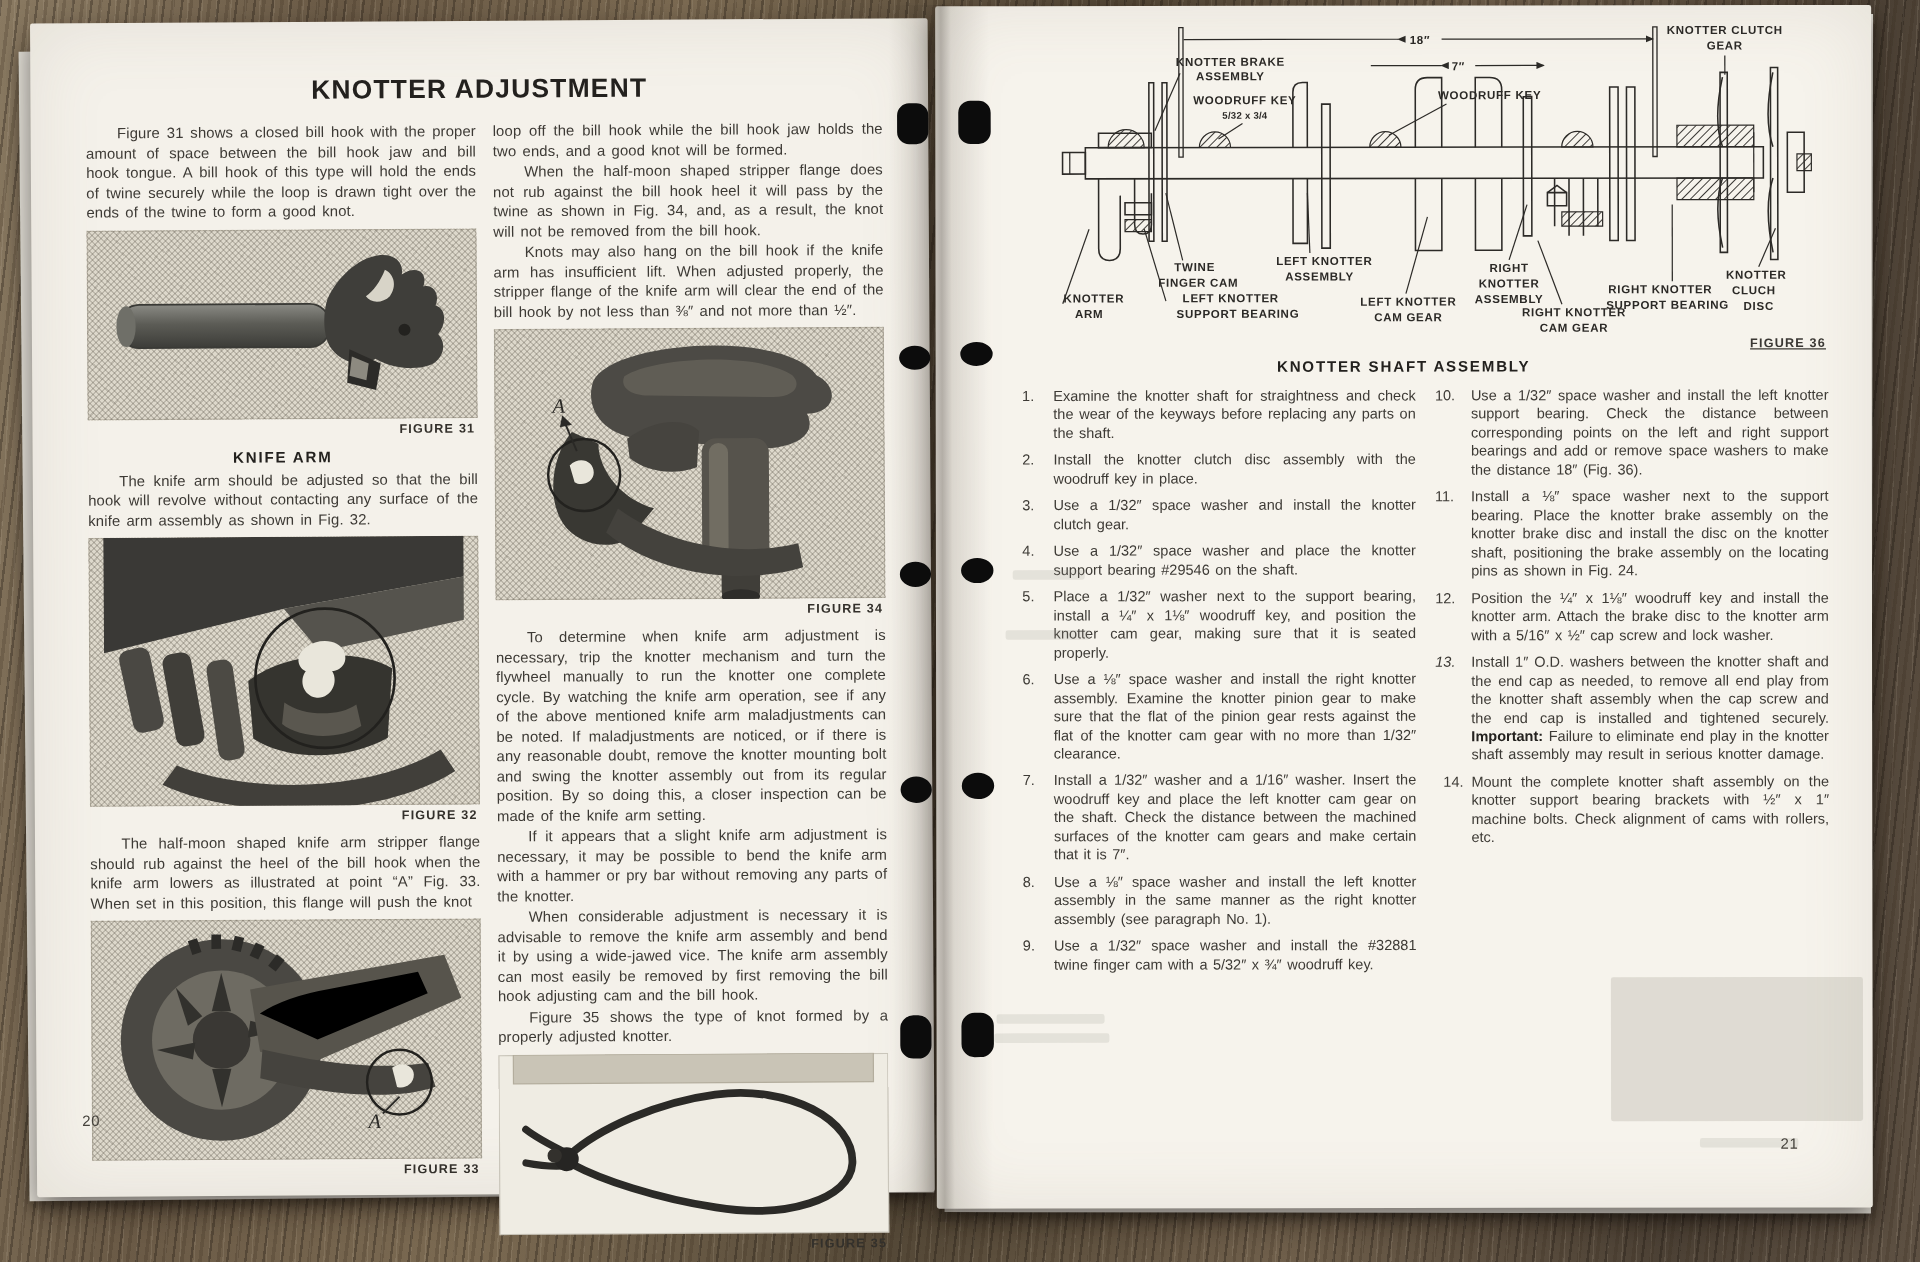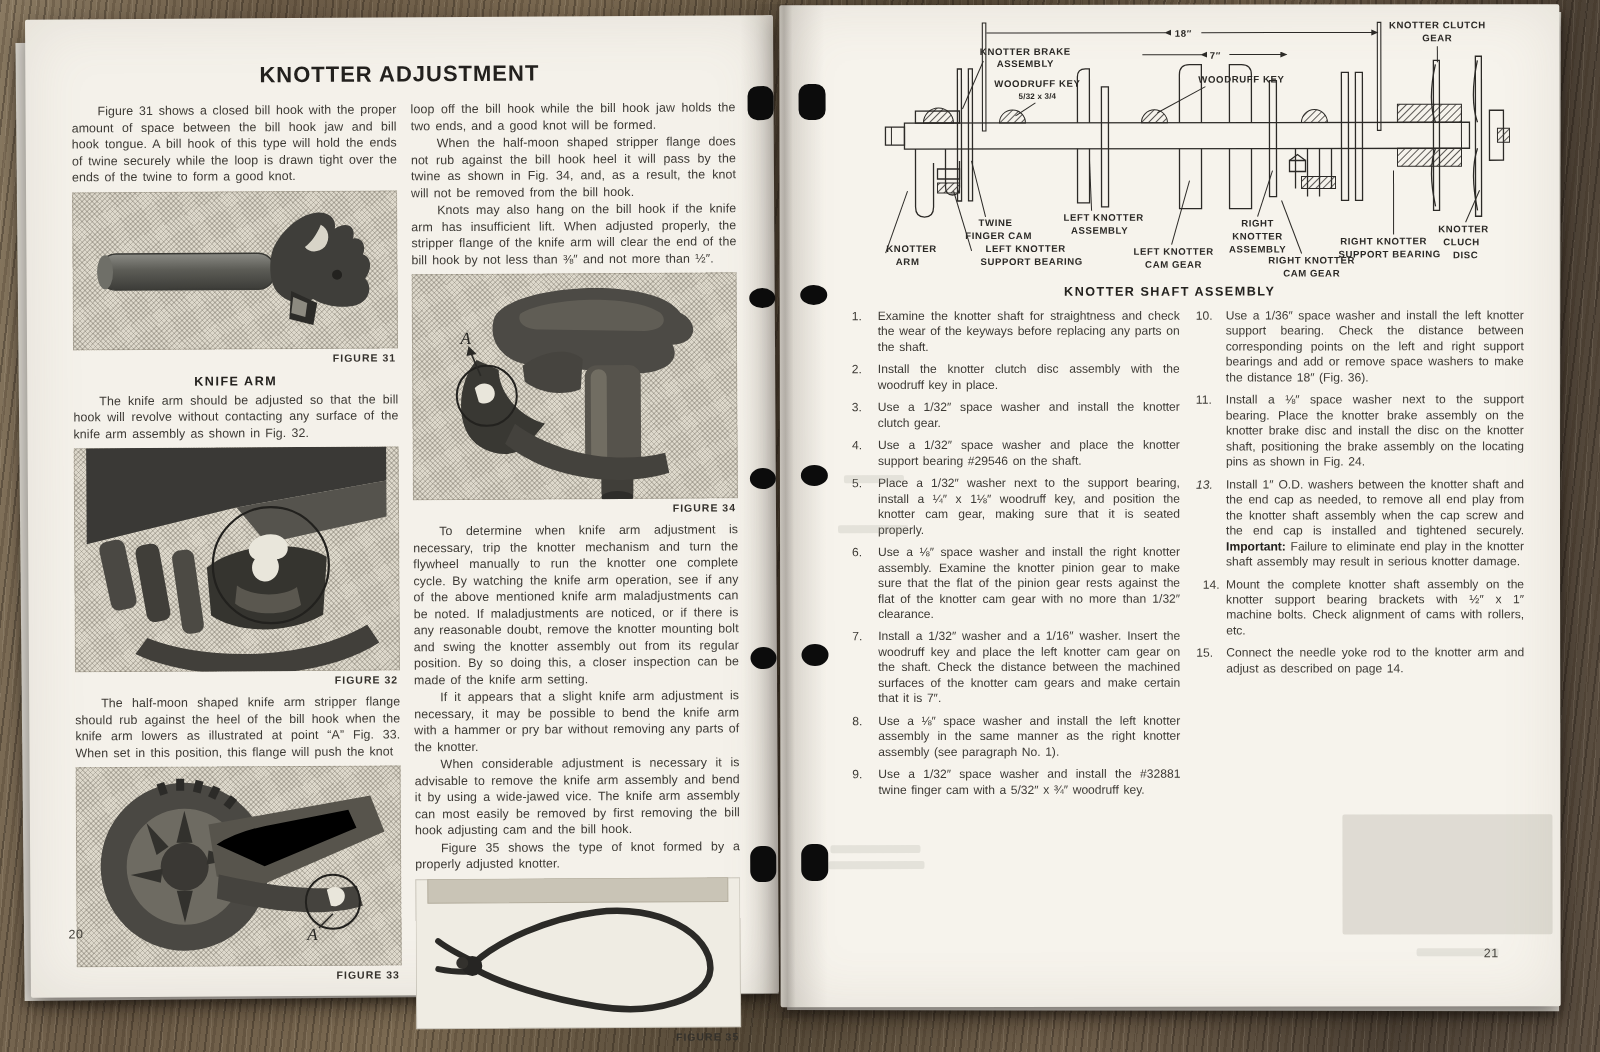--- a/index.html
+++ b/index.html
@@ -290,20 +290,21 @@
           <line class="dthin" x1="452" y1="243" x2="432" y2="190"></line>
           <text class="dtext" x="534" y="234" text-anchor="middle">RIGHT  KNOTTER</text>
           <text class="dtext" x="540" y="247" text-anchor="middle">SUPPORT  BEARING</text>
           <line class="dthin" x1="544" y1="224" x2="544" y2="160"></line>
           <text class="dtext" x="614" y="222" text-anchor="middle">KNOTTER</text>
           <text class="dtext" x="612" y="235" text-anchor="middle">CLUCH</text>
           <text class="dtext" x="616" y="248" text-anchor="middle">DISC</text>
           <line class="dthin" x1="616" y1="212" x2="630" y2="180"></line>
         </g>
       </svg>
+      <div class="dcap">FIGURE 36</div>
     </div>
 
     <div class="subhead" style="margin-top:6px;">KNOTTER SHAFT ASSEMBLY</div>
 
     <div class="cols pr-cols">
 
       <div class="col steps">
         <div class="step">
             <span class="step-num">1.</span>
             <span class="step-text">Examine the knotter shaft for straightness and check the wear of the keyways before replacing any parts on the shaft.</span>
@@ -338,37 +339,37 @@
           </div>
         <div class="step">
             <span class="step-num">9.</span>
             <span class="step-text">Use a 1/32″ space washer and install the #32881 twine finger cam with a 5/32″ x ¾″ woodruff key.</span>
           </div>
       </div>
 
       <div class="col steps">
         <div class="step">
             <span class="step-num" style="width:30px;flex-basis:30px;">10.</span>
-            <span class="step-text">Use a 1/36″ space washer and install the left knotter support bearing. Check the distance between corresponding points on the left and right support bearings and add or remove space washers to make the distance 18″ (Fig. 36).</span>
+            <span class="step-text">Use a 1/32″ space washer and install the left knotter support bearing. Check the distance between corresponding points on the left and right support bearings and add or remove space washers to make the distance 18″ (Fig. 36).</span>
           </div>
         <div class="step">
             <span class="step-num" style="width:30px;flex-basis:30px;">11.</span>
             <span class="step-text">Install a ⅛″ space washer next to the support bearing. Place the knotter brake assembly on the knotter brake disc and install the disc on the knotter shaft, positioning the brake assembly on the locating pins as shown in Fig. 24.</span>
           </div>
         <div class="step">
+            <span class="step-num" style="width:30px;flex-basis:30px;">12.</span>
+            <span class="step-text">Position the ¼″ x 1⅛″ woodruff key and install the knotter arm. Attach the brake disc to the knotter arm with a 5/16″ x ½″ cap screw and lock washer.</span>
+          </div>
+        <div class="step">
             <span class="step-num" style="width:30px;flex-basis:30px;font-style:italic;">13.</span>
             <span class="step-text"><span>Install 1″ O.D. washers between the knotter shaft and the end cap as needed, to remove all end play from the knotter shaft assembly when the cap screw and the end cap is installed and tightened securely. </span><b>Important:</b><span> Failure to eliminate end play in the knotter shaft assembly may result in serious knotter damage.</span></span>
           </div>
         <div class="step">
             <span class="step-num" style="width:30px;flex-basis:30px;text-align:center;">14.</span>
             <span class="step-text">Mount the complete knotter shaft assembly on the knotter support bearing brackets with ½″ x 1″ machine bolts. Check alignment of cams with rollers, etc.</span>
-          </div>
-        <div class="step">
-            <span class="step-num" style="width:30px;flex-basis:30px;">15.</span>
-            <span class="step-text">Connect the needle yoke rod to the knotter arm and adjust as described on page 14.</span>
           </div>
       </div>
     </div>
 
     <div class="ghost g-rect"></div>
     <div class="ghost g-smudge" style="left:64px;top:470px;width:60px;height:8px;"></div>
     <div class="ghost g-smudge" style="left:58px;top:520px;width:70px;height:8px;"></div>
     <div class="ghost g-smudge" style="left:50px;top:840px;width:90px;height:8px;"></div>
     <div class="ghost g-smudge" style="left:48px;top:856px;width:96px;height:8px;"></div>
     <div class="ghost g-smudge" style="left:636px;top:944px;width:82px;height:8px;"></div>

